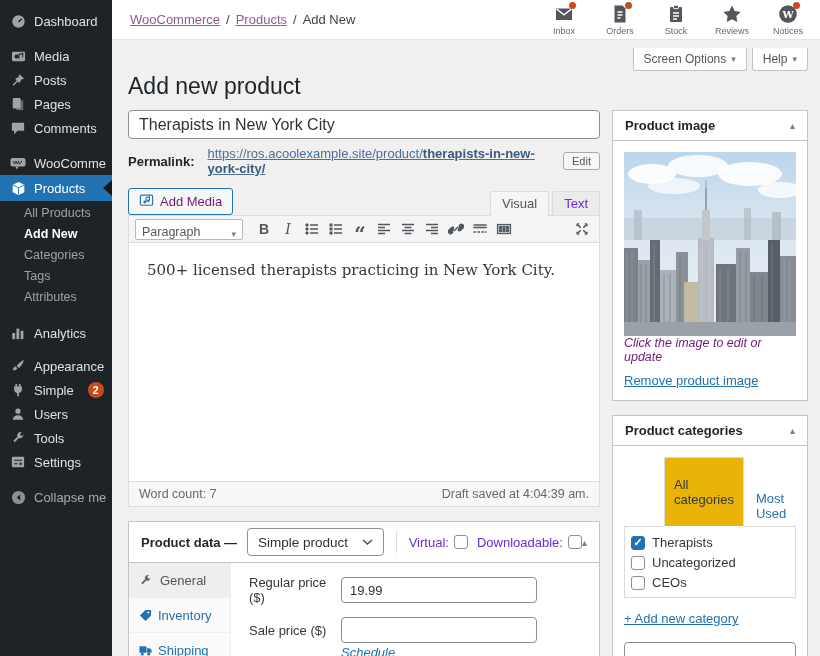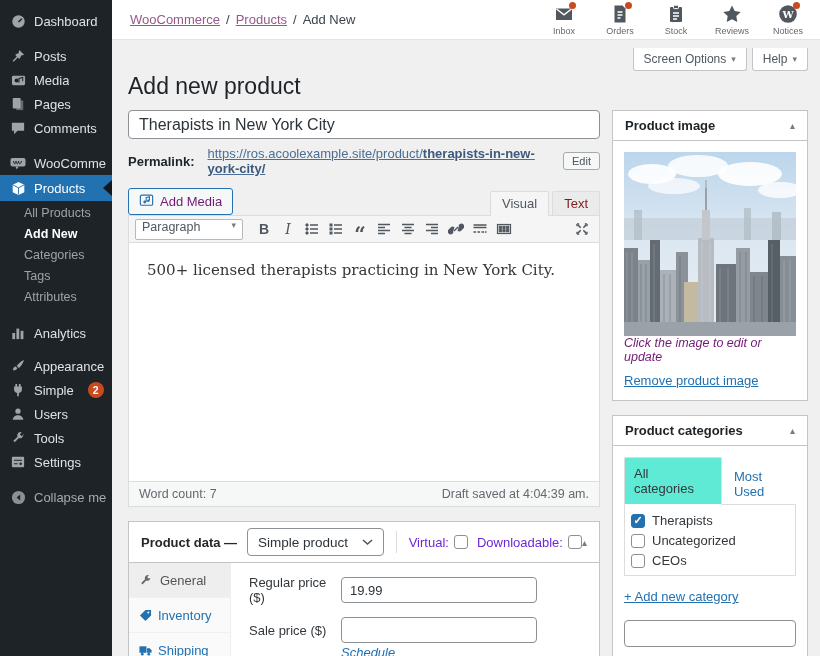--- a/index.html
+++ b/index.html
@@ -52,26 +52,26 @@
   #permalink{margin-top:7px;font-size:13px;color:#1d2327;display:flex;align-items:center;gap:13px;}
   #permalink b{font-weight:bold;}
   #permalink a{color:#4a6e96;}
   #permalink a .slug{font-weight:bold;color:#3c5a7d;}
   .btn-sm{background:#f6f7f7;border:1px solid #a7aaad;border-radius:3px;color:#50575e;font-size:11px;padding:2px 8px;cursor:pointer;font-family:inherit;}
 
   
   #edTop{margin-top:12px;display:flex;align-items:flex-end;}
   #addMedia{display:flex;align-items:center;gap:6px;background:#f6f7f7;border:1px solid #2271b1;border-radius:3px;color:#701a75;font-size:13px;padding:4px 10px;cursor:pointer;}
   #edTabs{margin-left:auto;display:flex;}
-  .etab{font-size:13px;color:#7f1d1d;padding:4px 11px;border:1px solid #dcdcde;border-bottom:none;cursor:pointer;margin-left:3px;border-radius:2px 2px 0 0;}
+  .etab{font-size:13px;color:#6d28d9;padding:4px 11px;border:1px solid #dcdcde;border-bottom:none;cursor:pointer;margin-left:3px;border-radius:2px 2px 0 0;}
   .etab.on{background:#f5f5f5;color:#50575e;margin-bottom:-1px;padding-bottom:5px;}
   .etab.off{background:#ebebeb;}
   #edBox{border:1px solid #dcdcde;background:#fff;}
   #tbar{background:#f5f5f5;border-bottom:1px solid #dcdcde;display:flex;align-items:center;gap:2px;padding:3px 6px;height:27px;}
-  #paraSel{background:#fff;border:1px solid #b4b9be;border-radius:2px;width:108px;height:21px;font-size:12.5px;color:#50575e;display:flex;align-items:flex-start;padding:0 6px;cursor:pointer;margin-right:8px;}
+  #paraSel{background:#fff;border:1px solid #b4b9be;border-radius:2px;width:108px;height:21px;font-size:12.5px;color:#50575e;display:flex;align-items:flex-end;padding:0 6px;cursor:pointer;margin-right:8px;}
   #paraSel .caret{margin-left:auto;}
   .tbtn{width:22px;height:21px;display:flex;align-items:center;justify-content:center;border-radius:2px;cursor:pointer;color:#50575e;}
   .tbtn svg{fill:#50575e;stroke:#50575e;}
   .tb-b{font-weight:bold;font-size:14px;}
   .tb-i{font-style:italic;font-family:"DejaVu Serif",serif;font-size:14px;}
   .tb-q{font-family:"DejaVu Serif",serif;font-weight:bold;font-size:20px;line-height:8px;padding-top:10px;}
   .tbtn.right{margin-left:auto;}
   #edArea{height:238px;padding:16px 18px;font-family:"DejaVu Serif",serif;font-size:15px;color:#32373c;line-height:1.5;}
   #edStatus{background:#f6f7f7;border-top:1px solid #dcdcde;display:flex;justify-content:space-between;padding:5px 10px;font-size:12.5px;color:#646970;}
 
@@ -106,21 +106,21 @@
   .pbHead{display:flex;align-items:center;justify-content:space-between;padding:7px 12px;border-bottom:1px solid #c3c4c7;}
   .pbHead .t{font-size:13px;font-weight:bold;color:#1d2327;}
   .pbHead .toggle{color:#787c82;font-size:10px;cursor:pointer;}
   .pbBody{padding:11px;}
   #pimg{display:block;cursor:pointer;border:0;}
   .caption{font-size:12.5px;color:#701a75;font-style:italic;}
   .blink{display:inline-block;font-size:13px;color:#2271b1;margin-top:9px;cursor:pointer;}
 
   
   #catTabs{display:flex;align-items:flex-end;margin-bottom:-1px;position:relative;z-index:1;}
-  #catAll{background:#5eead4;border:1px solid #dcdcde;border-bottom:1px solid #fff;padding:8px 9px;font-size:13px;color:#32373c;border-radius:2px 2px 0 0;cursor:pointer;}
+  #catAll{background:#eab308;border:1px solid #dcdcde;border-bottom:1px solid #fff;padding:19px 9px;font-size:13px;color:#32373c;border-radius:2px 2px 0 0;cursor:pointer;margin-left:40px;}
   #catMost{font-size:13px;color:#2271b1;margin-left:12px;padding-bottom:6px;cursor:pointer;text-decoration:none;}
   #catList{border:1px solid #dcdcde;background:#fff;padding:8px 6px;height:72px;overflow:hidden;}
   .citem{display:flex;align-items:center;gap:7px;margin-bottom:5px;font-size:13px;color:#32373c;}
   #catAdd{display:inline-block;margin-top:13px;font-size:13px;color:#2271b1;cursor:pointer;}
   #catName{width:100%;height:27px;border:1px solid #8c8f94;border-radius:4px;margin-top:15px;background:#fff;padding:2px 8px;font-family:inherit;font-size:13px;}
 </style>
 </head>
 <body>
 
 <nav id="sidebar">
@@ -130,35 +130,35 @@
         <svg width="15" height="15" viewBox="0 0 16 16">
           <circle cx="8" cy="8" r="6.6"></circle>
           <path d="M8 8.6L11.6 5" stroke="#1d2327" stroke-width="1.6" fill="none"></path>
         </svg>
       </span>
     <span class="lbl">Dashboard</span>
   </div>
   <div class="sep"></div>
   <div class="mi">
     <span class="ic">
-        <svg width="14" height="14" viewBox="0 0 16 16">
-          <path d="M9.5 1l5.5 5.5-3.2 1-2.2 4-1.8-1.8L3 14.5l-1.2-1.2 4.8-4.8L4.7 6.7l4-2.2z"></path>
-        </svg>
-      </span>
-    <span class="lbl">Posts</span>
-  </div>
-  <div class="mi">
-    <span class="ic">
         <svg width="15" height="15" viewBox="0 0 16 16">
           <rect x="1" y="3" width="14" height="10" rx="1.5"></rect>
           <circle cx="6" cy="8" r="2.2" fill="#1d2327"></circle>
           <path d="M8.5 10.5V5.8l4-1v4" stroke="#1d2327" fill="none" stroke-width="1.1"></path>
         </svg>
       </span>
     <span class="lbl">Media</span>
+  </div>
+  <div class="mi">
+    <span class="ic">
+        <svg width="14" height="14" viewBox="0 0 16 16">
+          <path d="M9.5 1l5.5 5.5-3.2 1-2.2 4-1.8-1.8L3 14.5l-1.2-1.2 4.8-4.8L4.7 6.7l4-2.2z"></path>
+        </svg>
+      </span>
+    <span class="lbl">Posts</span>
   </div>
   <div class="mi">
     <span class="ic">
         <svg width="14" height="14" viewBox="0 0 16 16">
           <rect x="2" y="1" width="9" height="12" rx="1"></rect>
           <path d="M6 4h8v11H6z" opacity=".55"></path>
         </svg>
       </span>
     <span class="lbl">Pages</span>
   </div>

